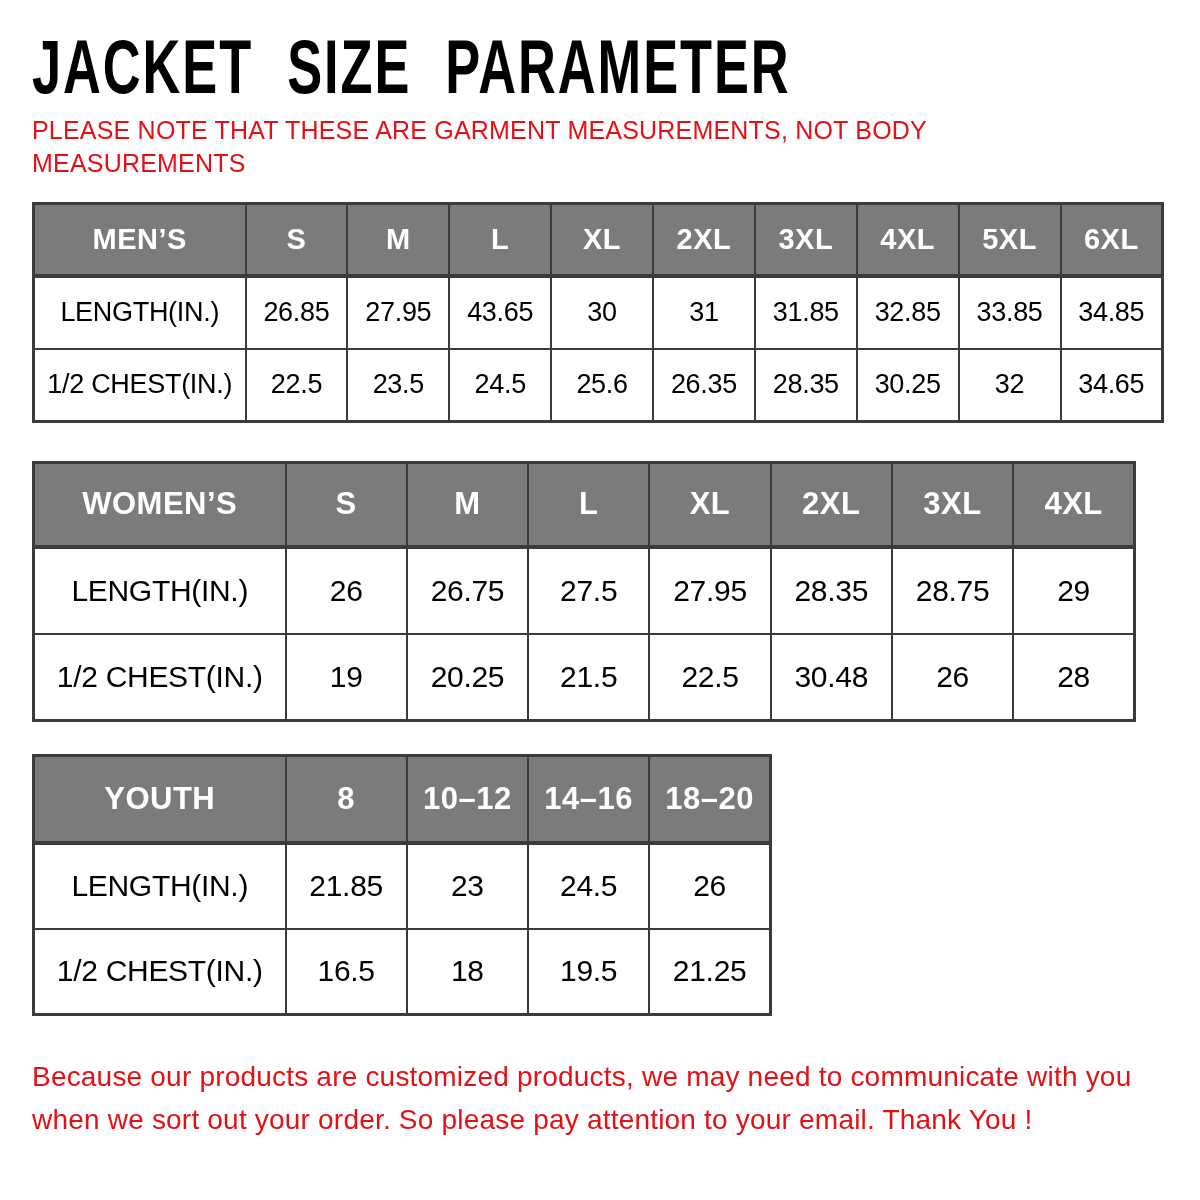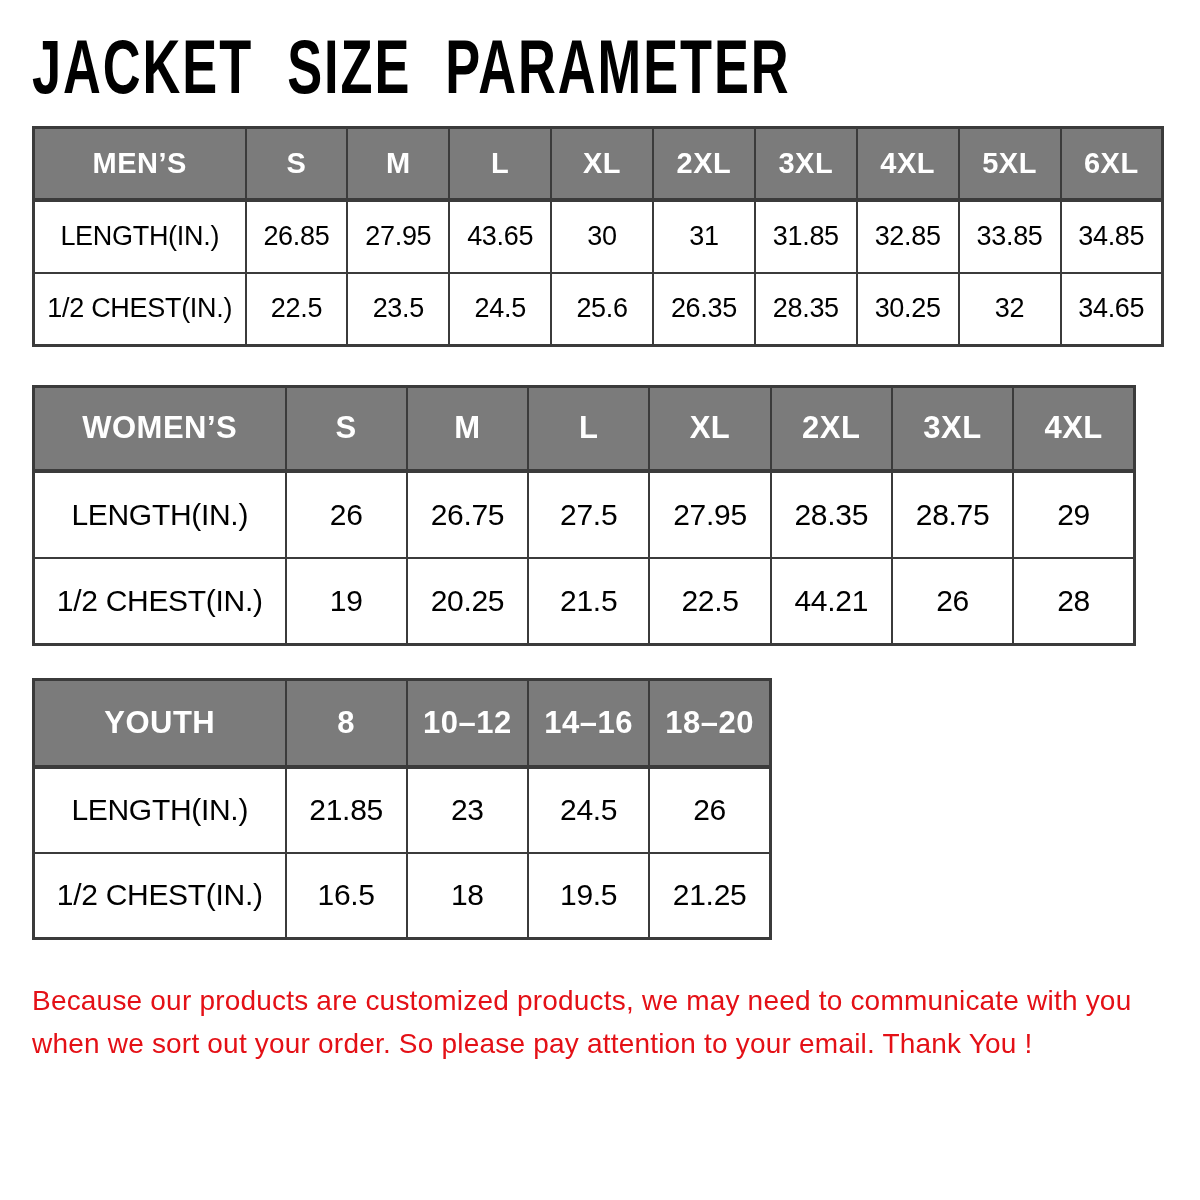--- a/index.html
+++ b/index.html
@@ -98,20 +98,21 @@
 </style>
 </head>
 <body>
 
 <div class="page">
 
   <div class="title-wrap">
     <h1 class="title">JACKET SIZE PARAMETER</h1>
   </div>
 
+  <p class="note">PLEASE NOTE THAT THESE ARE GARMENT MEASUREMENTS, NOT BODY MEASUREMENTS</p>
 
   <div id="tables">
       <table class="size-table t-mens">
         <colgroup>
           <col class="label-col">
           <col class="size-col">
           <col class="size-col">
           <col class="size-col">
           <col class="size-col">
           <col class="size-col">
@@ -194,21 +195,21 @@
             <td>28.35</td>
             <td>28.75</td>
             <td>29</td>
           </tr>
           <tr>
             <th>1/2 CHEST(IN.)</th>
             <td>19</td>
             <td>20.25</td>
             <td>21.5</td>
             <td>22.5</td>
-            <td>44.21</td>
+            <td>30.48</td>
             <td>26</td>
             <td>28</td>
           </tr>
         </tbody>
       </table>
       <table class="size-table t-youth">
         <colgroup>
           <col class="label-col">
           <col class="size-col">
           <col class="size-col">

